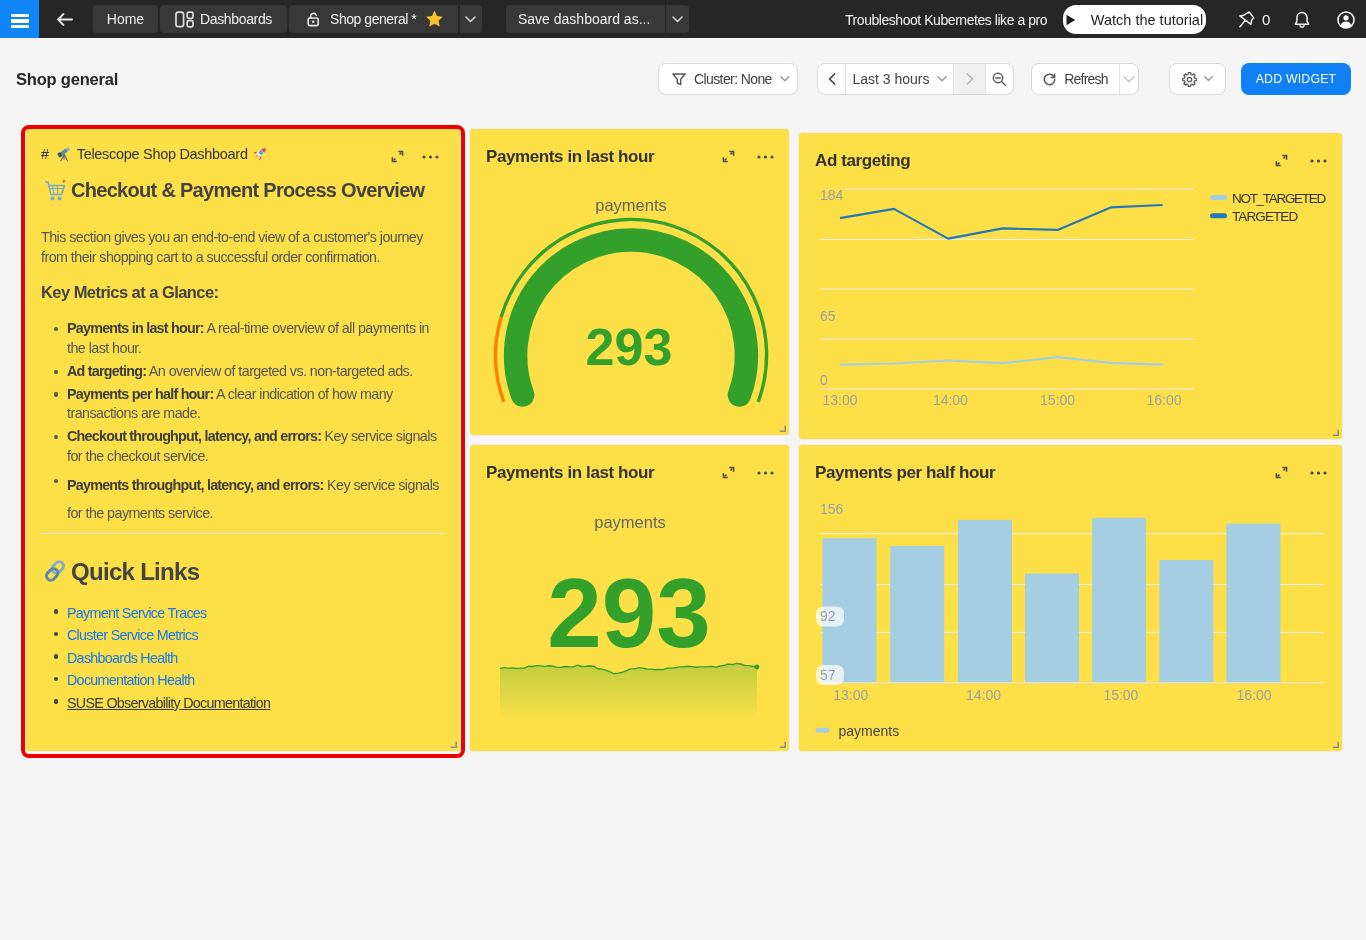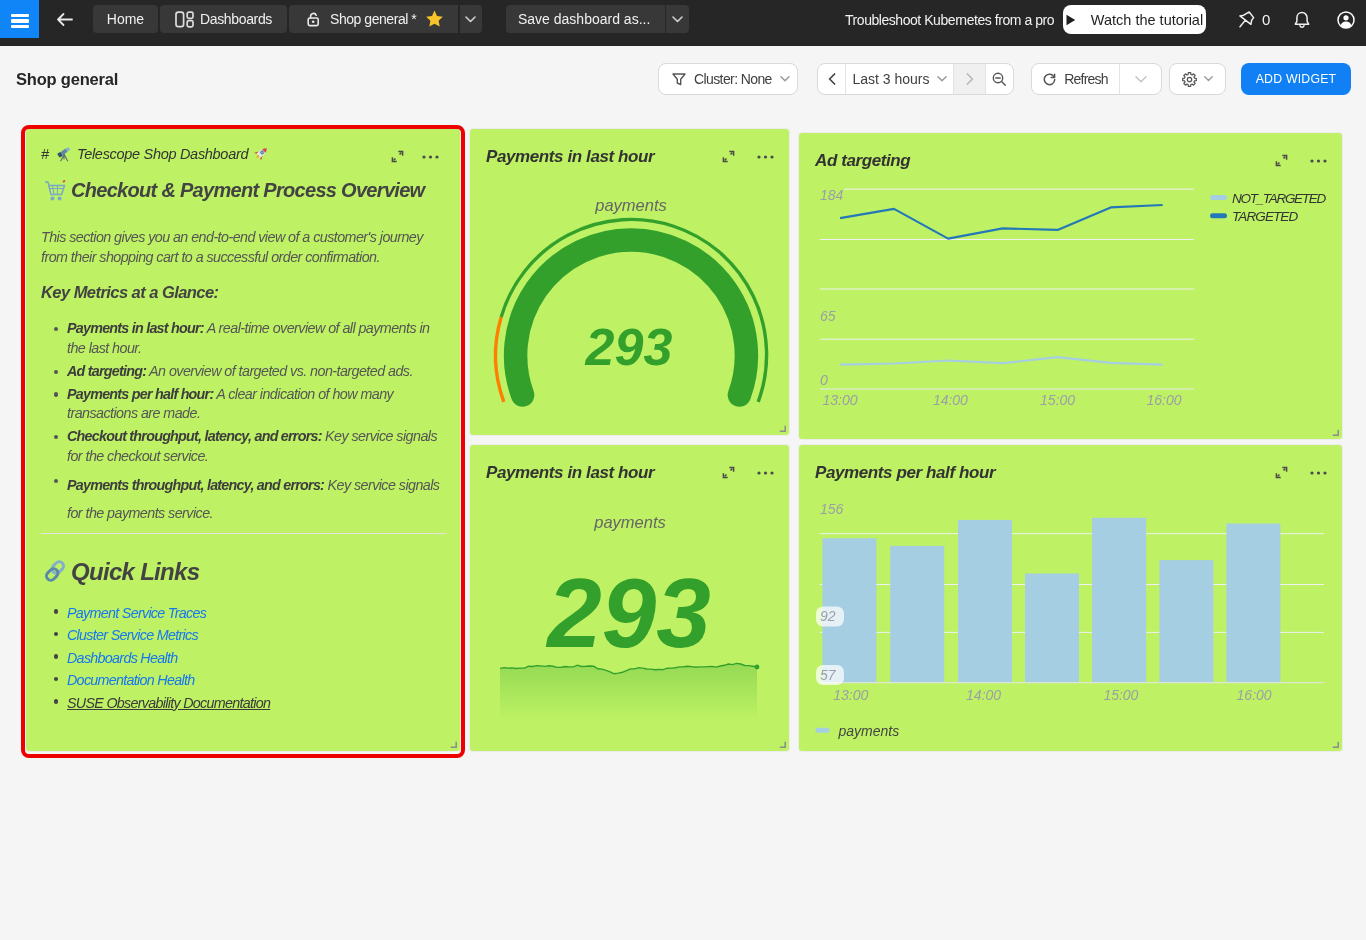--- a/index.html
+++ b/index.html
@@ -2,28 +2,28 @@
 <html><head>
 <meta charset="utf-8">
 <title>Shop general</title>
 <style>
 * { margin:0; padding:0; box-sizing:border-box; }
 html,body { width:1366px; height:940px; }
 body { font-family:"Liberation Sans", sans-serif; background:#f5f5f6; }
 #app { position:relative; width:1366px; height:940px; overflow:hidden; }
 .abs { position:absolute; }
 
-#topbar { position:absolute; left:0; top:0; width:1366px; height:46px; background:#262626; }
+#topbar { position:absolute; left:0; top:0; width:1366px; height:38px; background:#262626; }
 .tbtn { position:absolute; top:5px; height:28px; background:#383838; border-radius:4px;
   color:#f0f0f0; font-size:14px; display:flex; align-items:center; justify-content:center; }
 
 .wbtn { position:absolute; top:63px; height:32px; background:#fff; border:1px solid #d9d9d9;
   border-radius:8px; display:flex; align-items:center; color:#404040; font-size:14px; }
 
-.card { position:absolute; background:#bef264; border:1px solid #ececec; border-radius:4px;font-style:italic; }
+.card { position:absolute; background:#fde047; border:1px solid #ececec; border-radius:4px; }
 .ctitle { position:absolute; left:16px; top:18px; font-size:17px; color:#333; font-weight:bold; letter-spacing:-0.4px;}
 .cicons { position:absolute; top:20px; }
 svg { display:block; }
 .rsz { position:absolute; right:3px; bottom:3px; }
 .blt { position:absolute; left:-13.5px; top:7.5px; width:4.5px; height:4.5px; border-radius:50%; background:#555; }
 .lnk { color:#1677f0; }
 #md b { color:#3d3d3d; letter-spacing:-0.75px; }
 #md .abs { white-space:nowrap; }
 .lk { position:absolute; left:41px; line-height:22.5px; letter-spacing:-0.7px; white-space:nowrap; }
 </style>
@@ -70,22 +70,22 @@
 
     <div class="tbtn" style="left:506px;width:158.5px;border-radius:4px 0 0 4px;justify-content:flex-start;">
       <span style="margin-left:12px;">Save dashboard as...</span>
     </div>
     <div class="tbtn" style="left:666px;width:23px;border-radius:0 4px 4px 0;">
       <svg width="11" height="7" viewBox="0 0 11 7">
         <path d="M1 1 L5.5 5.5 L10 1" stroke="#d0d0d0" stroke-width="1.6" fill="none" stroke-linecap="round" stroke-linejoin="round"></path>
       </svg>
     </div>
 
-    <div class="abs" style="left:845px;top:12px;color:#f2f2f2;font-size:14px;letter-spacing:-0.45px;white-space:nowrap;">Troubleshoot Kubernetes from a pro</div>
-    <div class="abs" style="left:1063px;top:5px;width:143px;height:29px;background:#fff;border-radius:8px;display:flex;align-items:center;justify-content:center;gap:6px;">
+    <div class="abs" style="left:845px;top:12px;color:#f2f2f2;font-size:14px;letter-spacing:-0.45px;white-space:nowrap;">Troubleshoot Kubernetes like a pro</div>
+    <div class="abs" style="left:1063px;top:5px;width:143px;height:29px;background:#fff;border-radius:13px;display:flex;align-items:center;justify-content:center;gap:6px;">
       <svg width="10" height="12" viewBox="0 0 10 12" style="margin-right:9px;">
           <path d="M0.5 0.8 L9.2 6 L0.5 11.2 Z" fill="#1f1f1f"></path>
         </svg>
       <span style="color:#1f1f1f;font-size:14.5px;">Watch the tutorial</span>
     </div>
 
     <svg class="abs" style="left:1236px;top:11px;" width="20" height="19" viewBox="0 0 20 19">
       <path d="M10.2 2.6 L13.2 1 L17.6 6.6 L15.6 9.4 L14.9 13.3 L3.9 4.9 L7.8 4.2 Z M9.4 9.1 L4 15.8" fill="none" stroke="#f0f0f0" stroke-width="1.5" stroke-linejoin="round" stroke-linecap="round"></path>
     </svg>
     <div class="abs" style="left:1262px;top:11px;color:#f2f2f2;font-size:15px;">0</div>
@@ -132,21 +132,21 @@
           </svg>
       </div>
       <div style="flex:1;height:30px;display:flex;align-items:center;justify-content:center;">
         <svg width="15" height="15" viewBox="0 0 15 15">
           <circle cx="6" cy="6" r="4.7" fill="none" stroke="#555" stroke-width="1.4"></circle>
           <path d="M9.6 9.6 L13.3 13.3 M3.8 6 H8.2" stroke="#555" stroke-width="1.4" fill="none" stroke-linecap="round"></path>
         </svg>
       </div>
     </div>
 
-    <div class="wbtn" style="left:1031px;width:131px;padding:0;">
+    <div class="wbtn" style="left:1031px;width:108px;padding:0;">
       <div style="width:88px;height:30px;display:flex;align-items:center;justify-content:center;border-right:1px solid #e3e3e3;">
         <svg width="13" height="13" viewBox="0 0 13 13" style="margin-right:8px;">
           <path d="M11.2 4.2 A5.2 5.2 0 1 0 11.7 6.5" fill="none" stroke="#555" stroke-width="1.5" stroke-linecap="round"></path>
           <path d="M11.6 1.2 L11.6 4.6 L8.2 4.6" fill="none" stroke="#555" stroke-width="1.5" stroke-linecap="round" stroke-linejoin="round"></path>
         </svg>
         <span style="letter-spacing:-0.8px;">Refresh</span>
       </div>
       <div style="flex:1;height:30px;display:flex;align-items:center;justify-content:center;">
         <svg width="12" height="7" viewBox="0 0 12 7">
             <path d="M1 0.8 L6 5.8 L11 0.8" stroke="#c4c4c4" stroke-width="1.5" fill="none" stroke-linecap="round" stroke-linejoin="round"></path>

